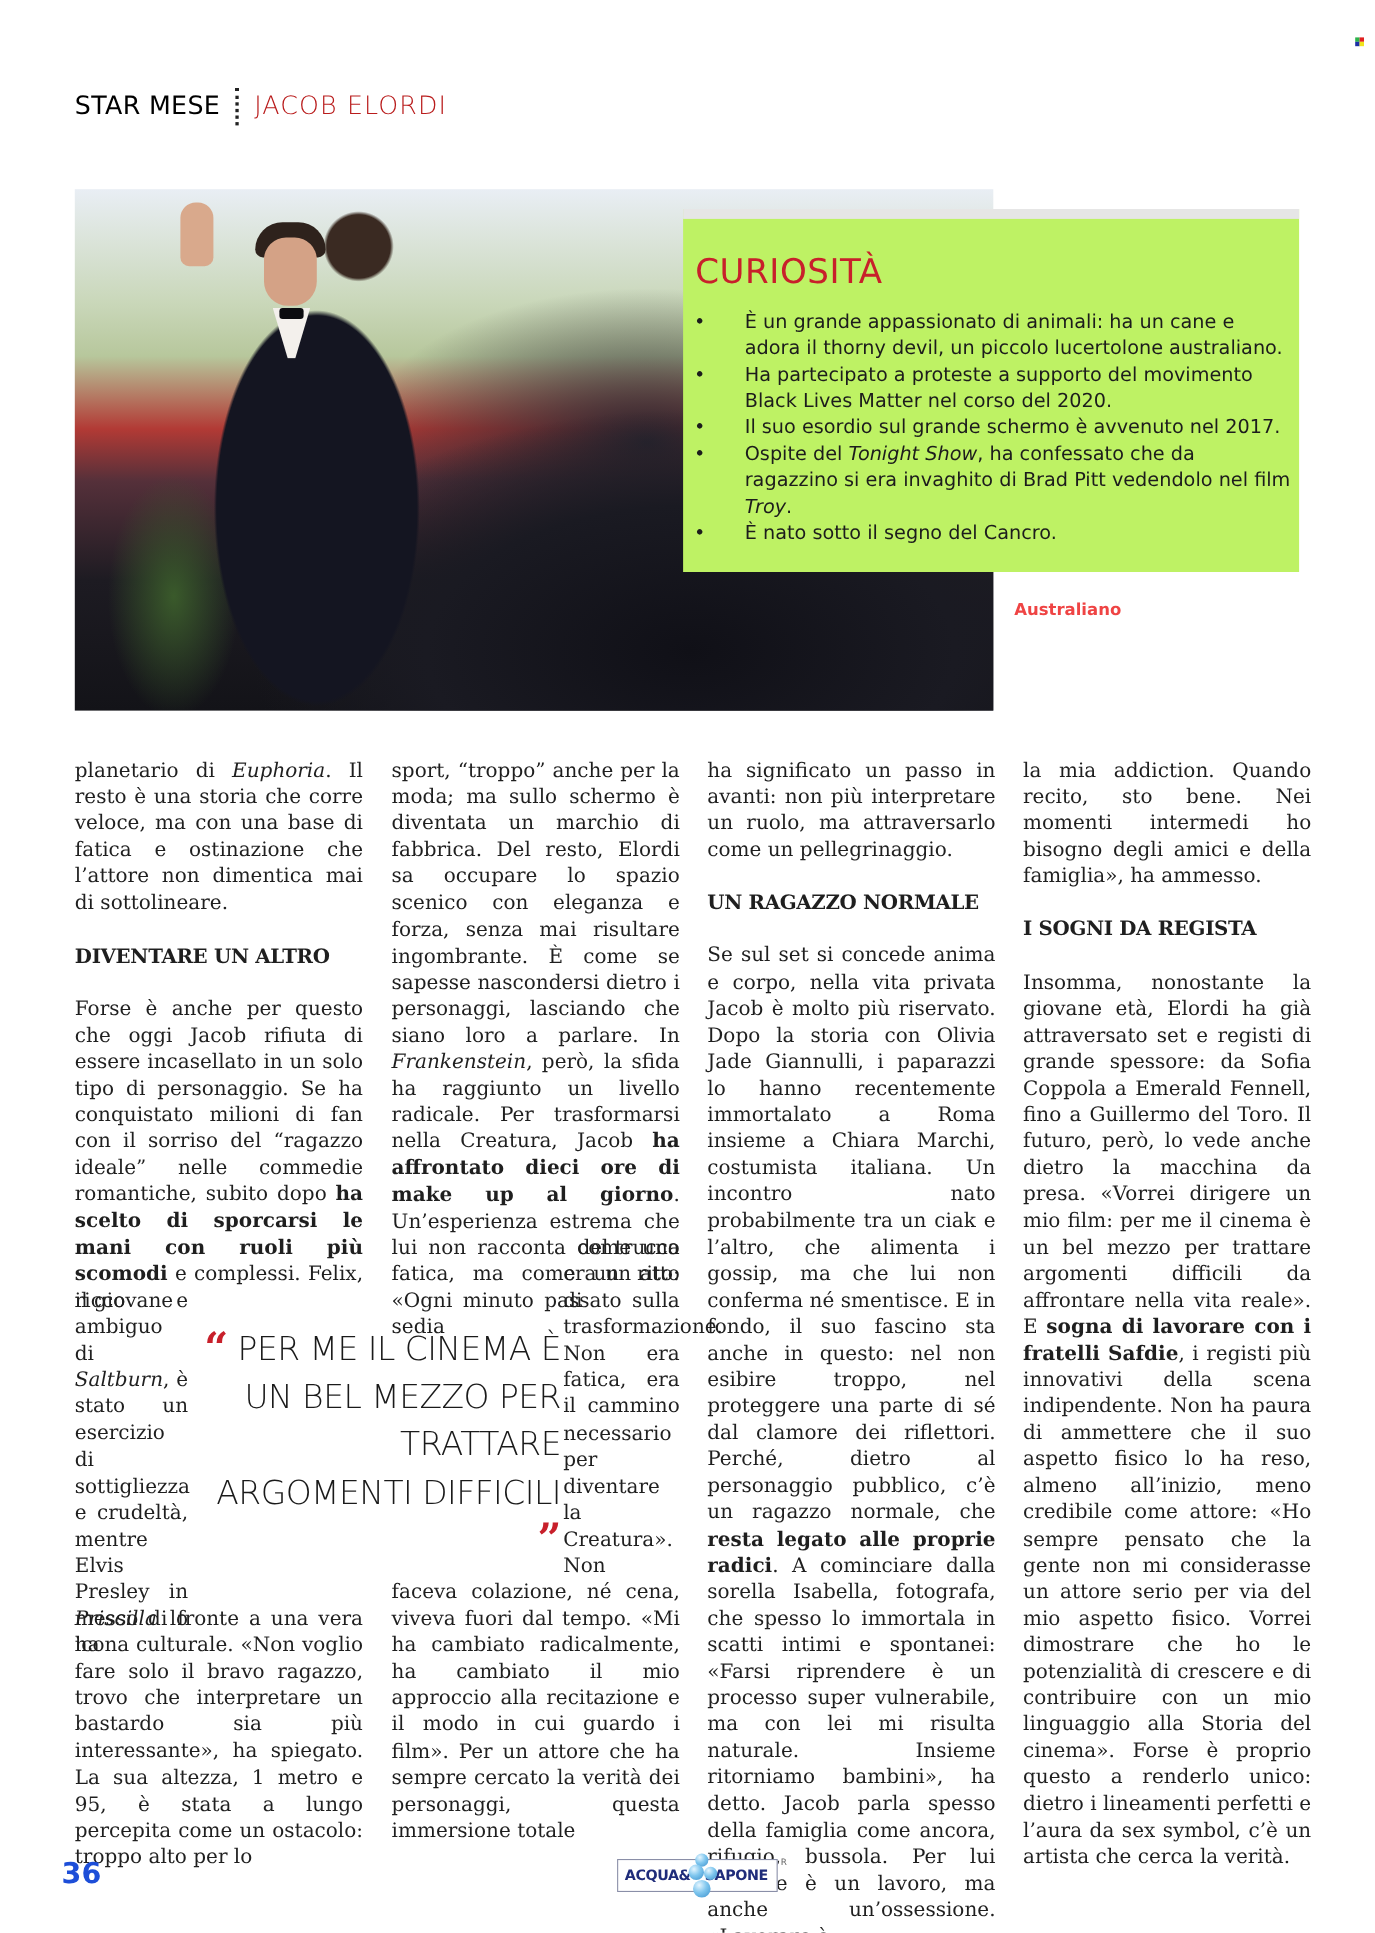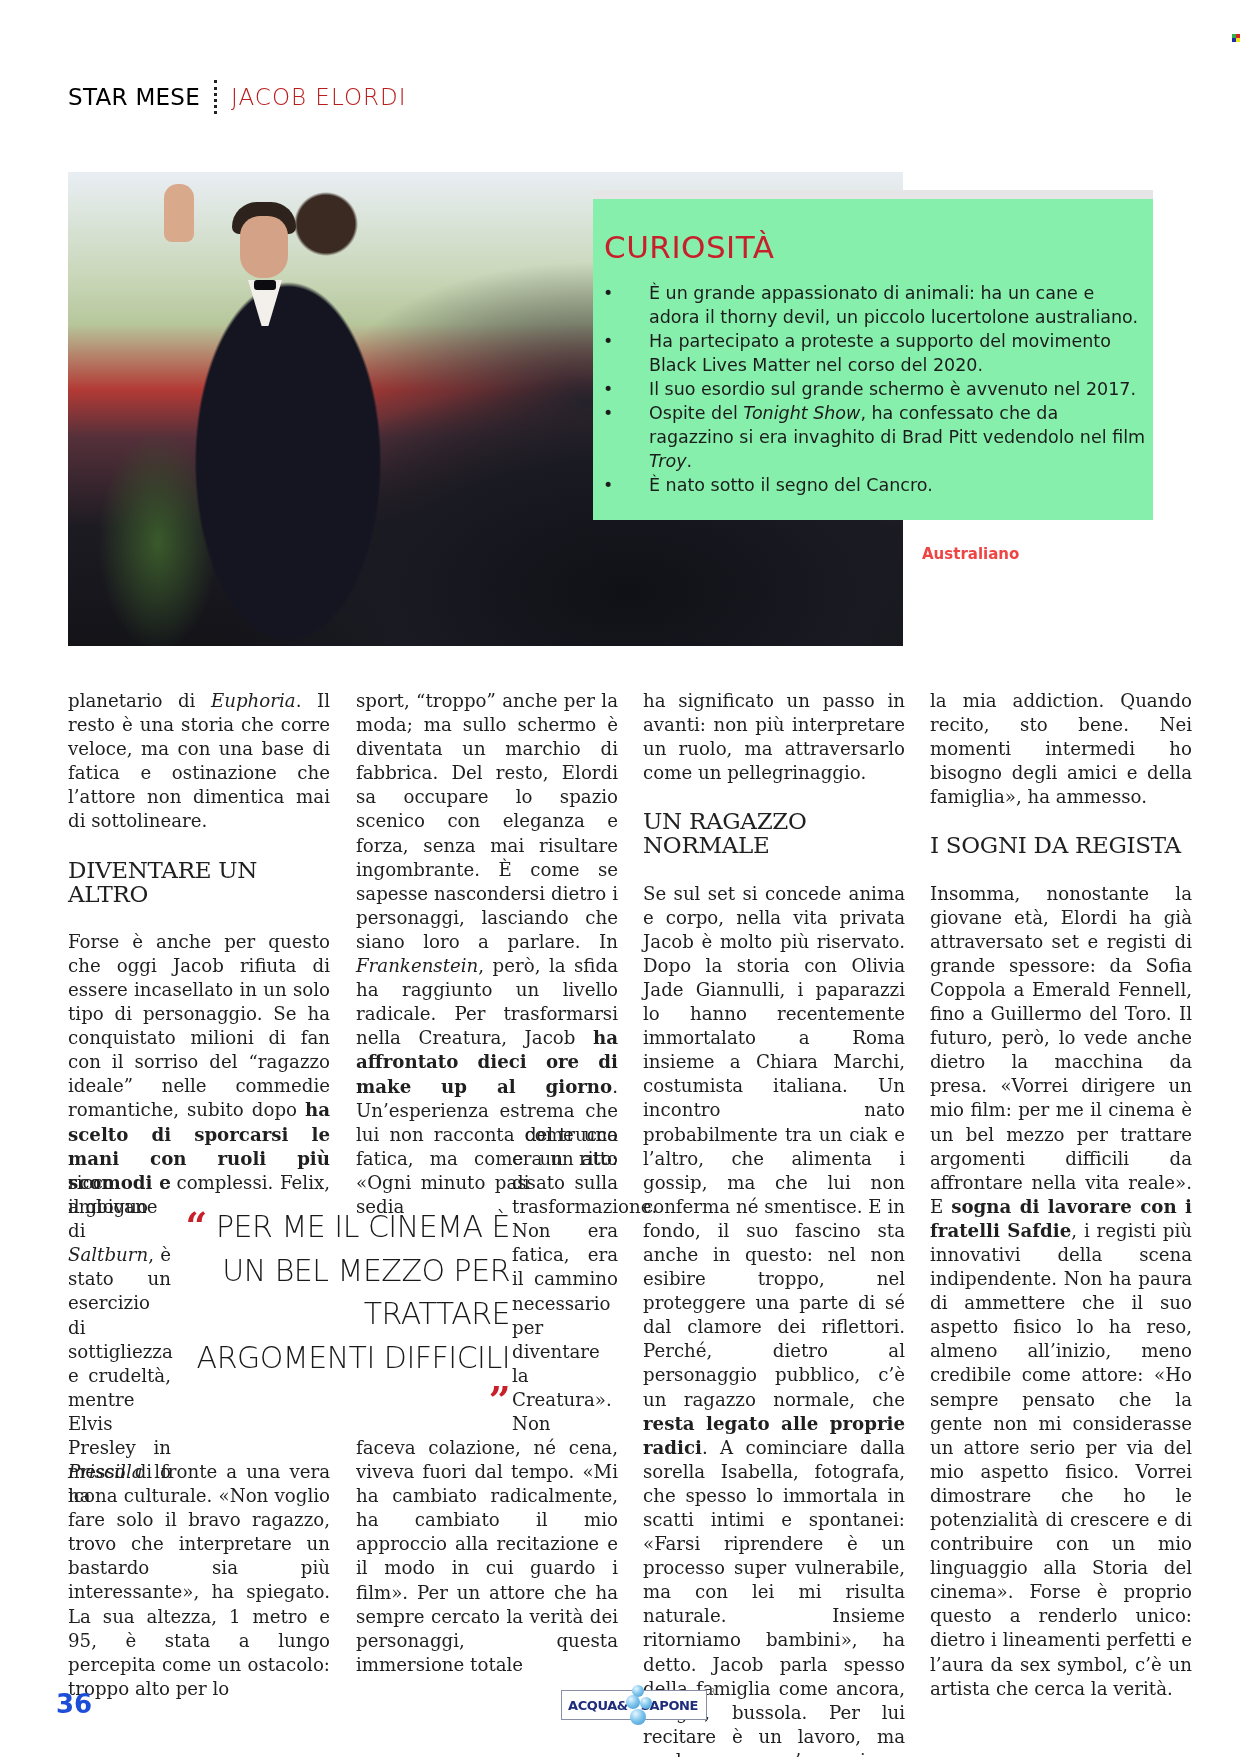--- a/index.html
+++ b/index.html
@@ -22,33 +22,33 @@
       radial-gradient(ellipse 400px 220px at 560px 420px, #101017 0%, #1a1a22 60%, transparent 100%),
       radial-gradient(ellipse 260px 140px at 520px 230px, #2a2630 0%, transparent 100%),
       linear-gradient(180deg, #e9eef4 0%, #c9d7b9 22%, #b7c79c 32%, #b23a35 46%, #55303a 56%, #1d1b22 75%, #131318 100%);
   }
   .photo .hand { position: absolute; left: 96px; top: 12px; width: 30px; height: 58px; background: #d9a98c; border-radius: 14px 14px 8px 8px; }
   .photo .face { position: absolute; left: 172px; top: 44px; width: 48px; height: 62px; background: #d4a286; border-radius: 20px 20px 22px 22px; }
   .photo .hair { position: absolute; left: 164px; top: 30px; width: 64px; height: 32px; background: #2e221c; border-radius: 28px 28px 8px 8px; }
   .photo .shirt { position: absolute; left: 180px; top: 108px; width: 34px; height: 46px; background: #f3f0ec; clip-path: polygon(0 0,100% 0,60% 100%,40% 100%); }
   .photo .tie { position: absolute; left: 186px; top: 108px; width: 22px; height: 10px; background: #0c0c10; border-radius: 3px; }
 
-  .curiosita { position: absolute; left: 593px; top: 190px; width: 560px; height: 330px; background: #86efac; border-top: 9px solid #e6e6e6; font-family: "DejaVu Sans", sans-serif; }
+  .curiosita { position: absolute; left: 621px; top: 190px; width: 560px; height: 330px; background: #bef264; border-top: 9px solid #e6e6e6; font-family: "DejaVu Sans", sans-serif; }
   .curiosita .title { position: absolute; left: 11px; top: 30px; color: #c8202b; font-size: 31px; letter-spacing: 0.5px; }
   .curiosita ul { position: absolute; left: 0; top: 82px; list-style: none; width: 555px; }
   .curiosita li { position: relative; padding-left: 56px; font-size: 17.5px; line-height: 24px; color: #1c1c1c; }
   .curiosita li .bullet { position: absolute; left: 10px; top: 0; }
 
   .caption { position: absolute; left: 922px; top: 545px; width: 180px; font-family: "DejaVu Sans", sans-serif; font-size: 15px; line-height: 19.5px; color: #ef4444; }
   .caption .strong { font-weight: bold; font-style: normal; display: block; }
   .caption .text { font-style: italic; }
 
   .col { position: absolute; font-size: 18.2px; line-height: 24.1px; text-align: justify; hyphens: manual; }
   .col p { margin: 0; }
-  .col .heading { font-weight: normal; font-size: 23px; letter-spacing: -0.3px; margin: 24px 0 24px 0; text-align: left; }
+  .col .heading { font-weight: bold; font-size: 18px; letter-spacing: -0.3px; margin: 24px 0 24px 0; text-align: left; }
   .col b { font-weight: bold; }
   .col i { font-style: italic; }
 
   #col1 { left: 68px; top: 689px; width: 262px; }
   #col2 { left: 356px; top: 689px; width: 262px; }
   #col3 { left: 643px; top: 689px; width: 262px; }
   #col4 { left: 930px; top: 689px; width: 262px; }
 
   .narrow { position: absolute; font-size: 18.2px; line-height: 24.1px; text-align: justify; }
   #narrow1 { left: 68px; top: 1171px; width: 103px; }

